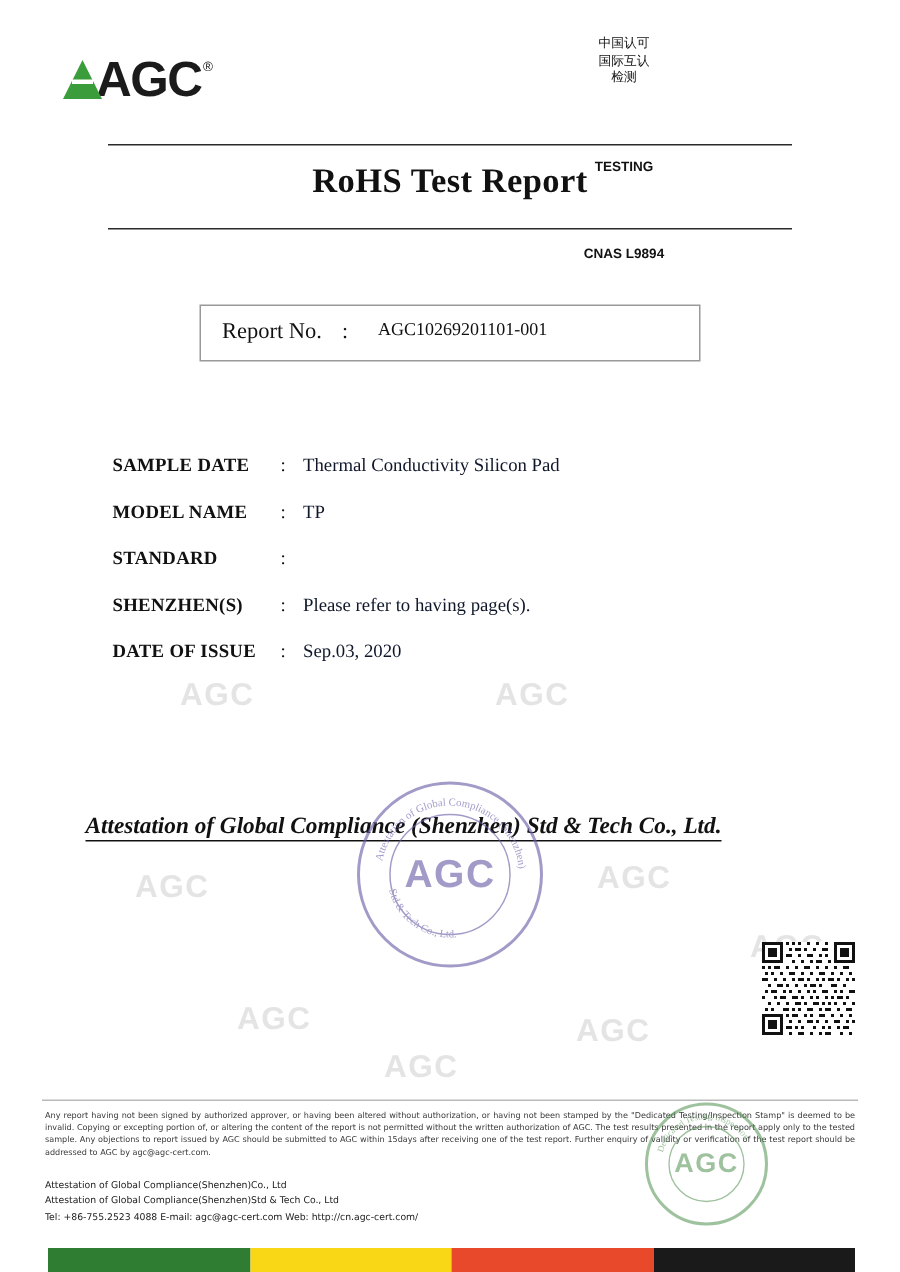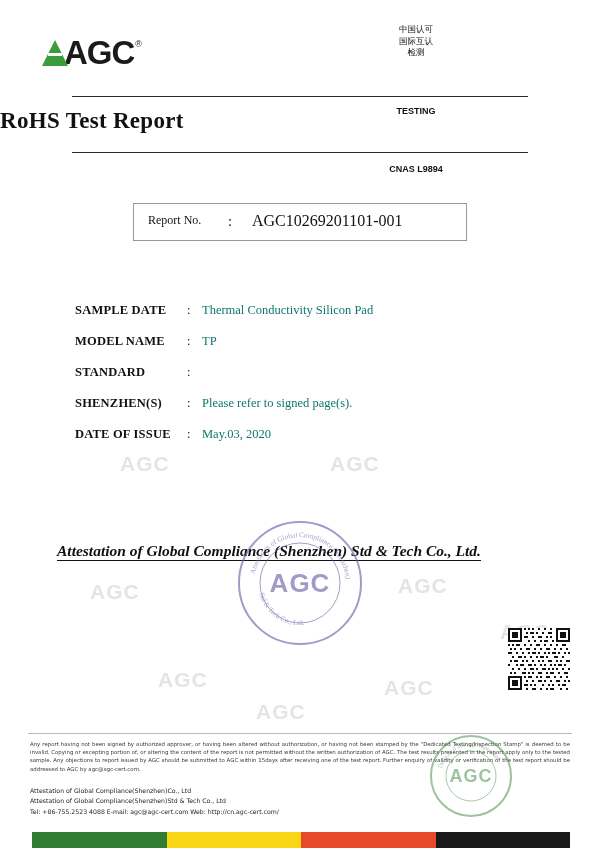--- a/index.html
+++ b/index.html
@@ -110,20 +110,21 @@
     width: 456px;
     border-top: 1px solid #2b2b2b;
   }
   .rule.top { top: 96px; }
   .rule.bottom { top: 152px; }
   .doc-title {
     position: absolute;
     left: 0;
     top: 108px;
     width: 600px;
+    text-align: center;
     font-family: "Liberation Serif", serif;
     font-weight: bold;
     font-size: 23px;
     letter-spacing: .3px;
     color: #111;
   }
 
   
   .reportno-box {
     position: absolute;
@@ -131,36 +132,36 @@
     top: 203px;
     width: 334px;
     height: 38px;
     border: 1px solid #999;
     box-sizing: border-box;
   }
   .reportno-label {
     position: absolute;
     left: 148px;
     top: 213px;
-    font-size: 12px;
+    font-size: 15px;
     font-family: "Liberation Serif", serif;
     color: #111;
   }
   .reportno-colon {
     position: absolute;
     left: 228px;
     top: 213px;
     font-size: 14.5px;
     color: #111;
   }
   .reportno-value {
     position: absolute;
     left: 252px;
     top: 212px;
-    font-size: 16px;
+    font-size: 12px;
     font-family: "Liberation Serif", serif;
     color: #111;
   }
 
   
   .fields {
     position: absolute;
     left: 75px;
     top: 303px;
     width: 460px;
@@ -185,21 +186,21 @@
     top: 0;
     font-size: 12.5px;
     color: #111;
   }
   .field-value {
     position: absolute;
     left: 127px;
     top: 0;
     font-family: "Liberation Serif", serif;
     font-size: 12.5px;
-    color: #0f766e;
+    color: #0f172a;
   }
 
   
   .attestation {
     position: absolute;
     left: 0;
     top: 542px;
     width: 488px;
     text-align: center;
     font-family: "Liberation Serif", serif;
@@ -361,26 +362,26 @@
       <span class="field-colon">:</span>
       <span class="field-value">TP</span>
     </div>
     <div class="field-row">
       <span class="field-label">STANDARD</span>
       <span class="field-colon">:</span>
     </div>
     <div class="field-row">
       <span class="field-label">SHENZHEN(S)</span>
       <span class="field-colon">:</span>
-      <span class="field-value">Please refer to signed page(s).</span>
+      <span class="field-value">Please refer to having page(s).</span>
     </div>
     <div class="field-row">
       <span class="field-label">DATE OF ISSUE</span>
       <span class="field-colon">:</span>
-      <span class="field-value">May.03, 2020</span>
+      <span class="field-value">Sep.03, 2020</span>
     </div>
   </div>
 
   <div class="wm" style="left:120px;  top:452px;">AGC</div>
   <div class="wm" style="left:330px;  top:452px;">AGC</div>
   <div class="wm" style="left:90px;   top:580px;">AGC</div>
   <div class="wm" style="left:398px;  top:574px;">AGC</div>
   <div class="wm" style="left:158px;  top:668px;">AGC</div>
   <div class="wm" style="left:384px;  top:676px;">AGC</div>
   <div class="wm" style="left:500px;  top:620px;">AGC</div>

